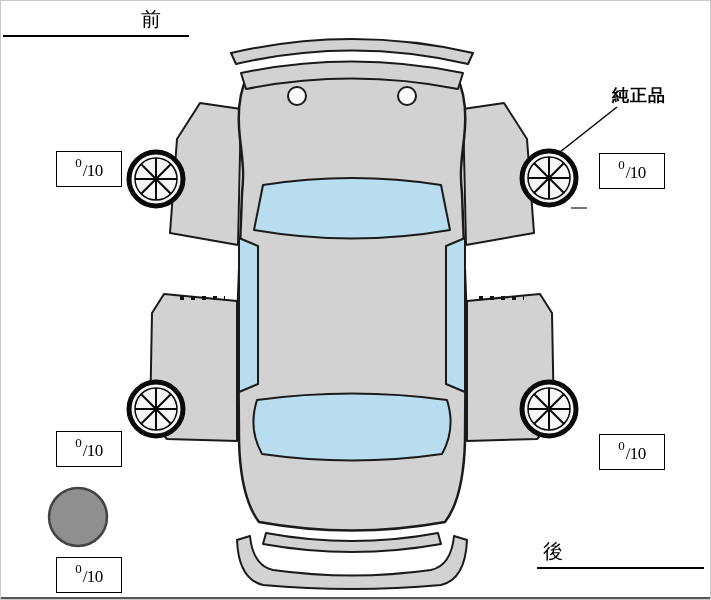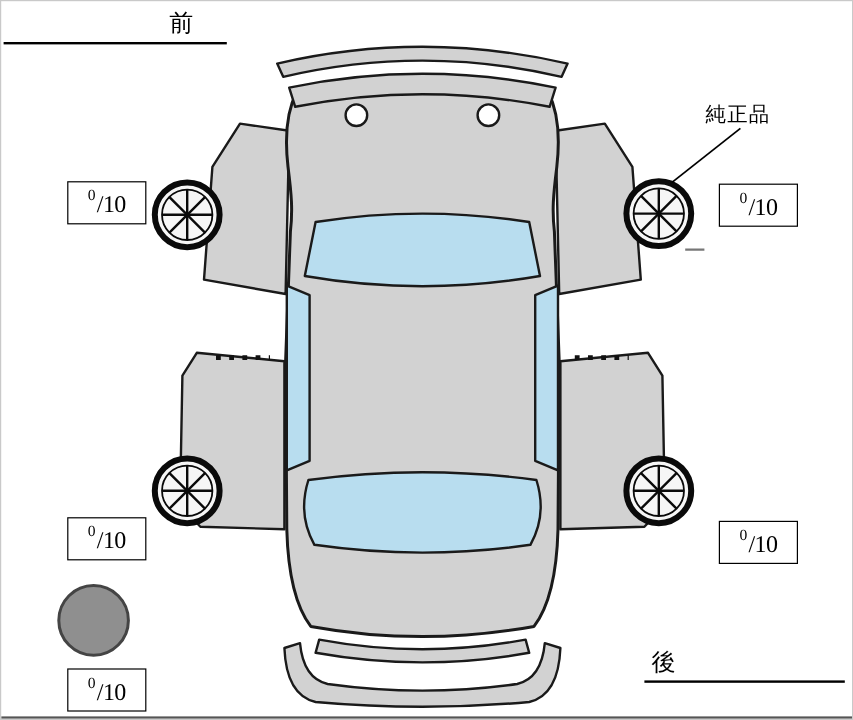--- a/index.html
+++ b/index.html
@@ -11,41 +11,41 @@
   .layer{position:absolute;left:0;top:0;z-index:1;}
 
   
   .score-box{
     position:absolute;width:64px;height:34px;background:#ffffff;
     border:1px solid #000;z-index:3;
     display:flex;align-items:center;justify-content:center;
     font-family:"Liberation Serif",serif;
   }
   .score-val{font-size:13px;display:inline-block;transform:translateY(-6px);margin-right:1px;}
-  .score-max{font-size:20px;display:inline-block;transform:translateY(2px);letter-spacing:-0.5px;}
+  .score-max{font-size:17px;display:inline-block;transform:translateY(2px);letter-spacing:-0.5px;}
   .box-fl{left:55px;top:150px;}
   .box-fr{left:598px;top:152px;}
   .box-rl{left:55px;top:430px;}
   .box-rr{left:598px;top:433px;}
   .box-spare{left:55px;top:556px;}
 
   
   .front-label{
     position:absolute;left:2px;top:4px;width:186px;height:30px;
     border-bottom:2px solid #000;z-index:3;
   }
   .front-label span{position:absolute;right:28px;bottom:2px;font-size:20px;}
   .rear-label{
     position:absolute;left:536px;top:538px;width:167px;height:28px;
     border-bottom:2px solid #000;z-index:3;
   }
   .rear-label span{position:absolute;left:6px;bottom:2px;font-size:20px;}
 
   .genuine-label{
-    position:absolute;left:587px;top:83px;font-size:17px;font-weight:normal;z-index:3;
+    position:absolute;left:611px;top:83px;font-size:17px;font-weight:bold;z-index:3;
     letter-spacing:1px;
   }
 
   .bottom-divider{
     position:absolute;left:0;top:596px;width:711px;height:2px;background:#555;z-index:2;
   }
 </style>
 </head>
 <body>
 

